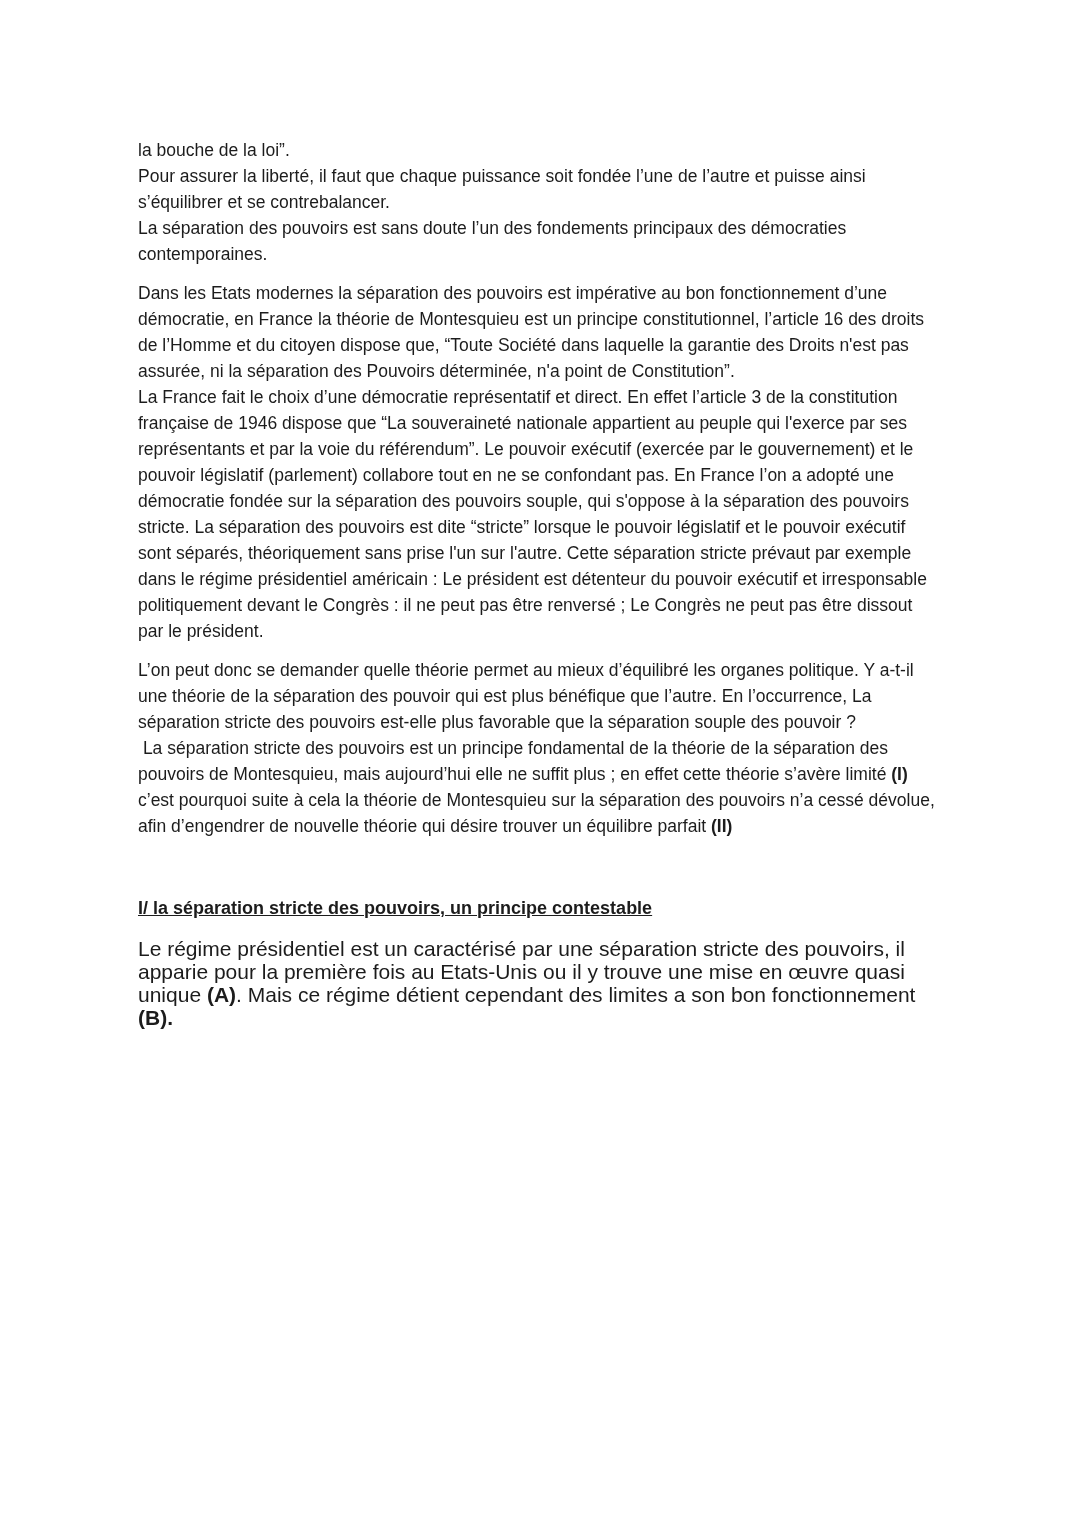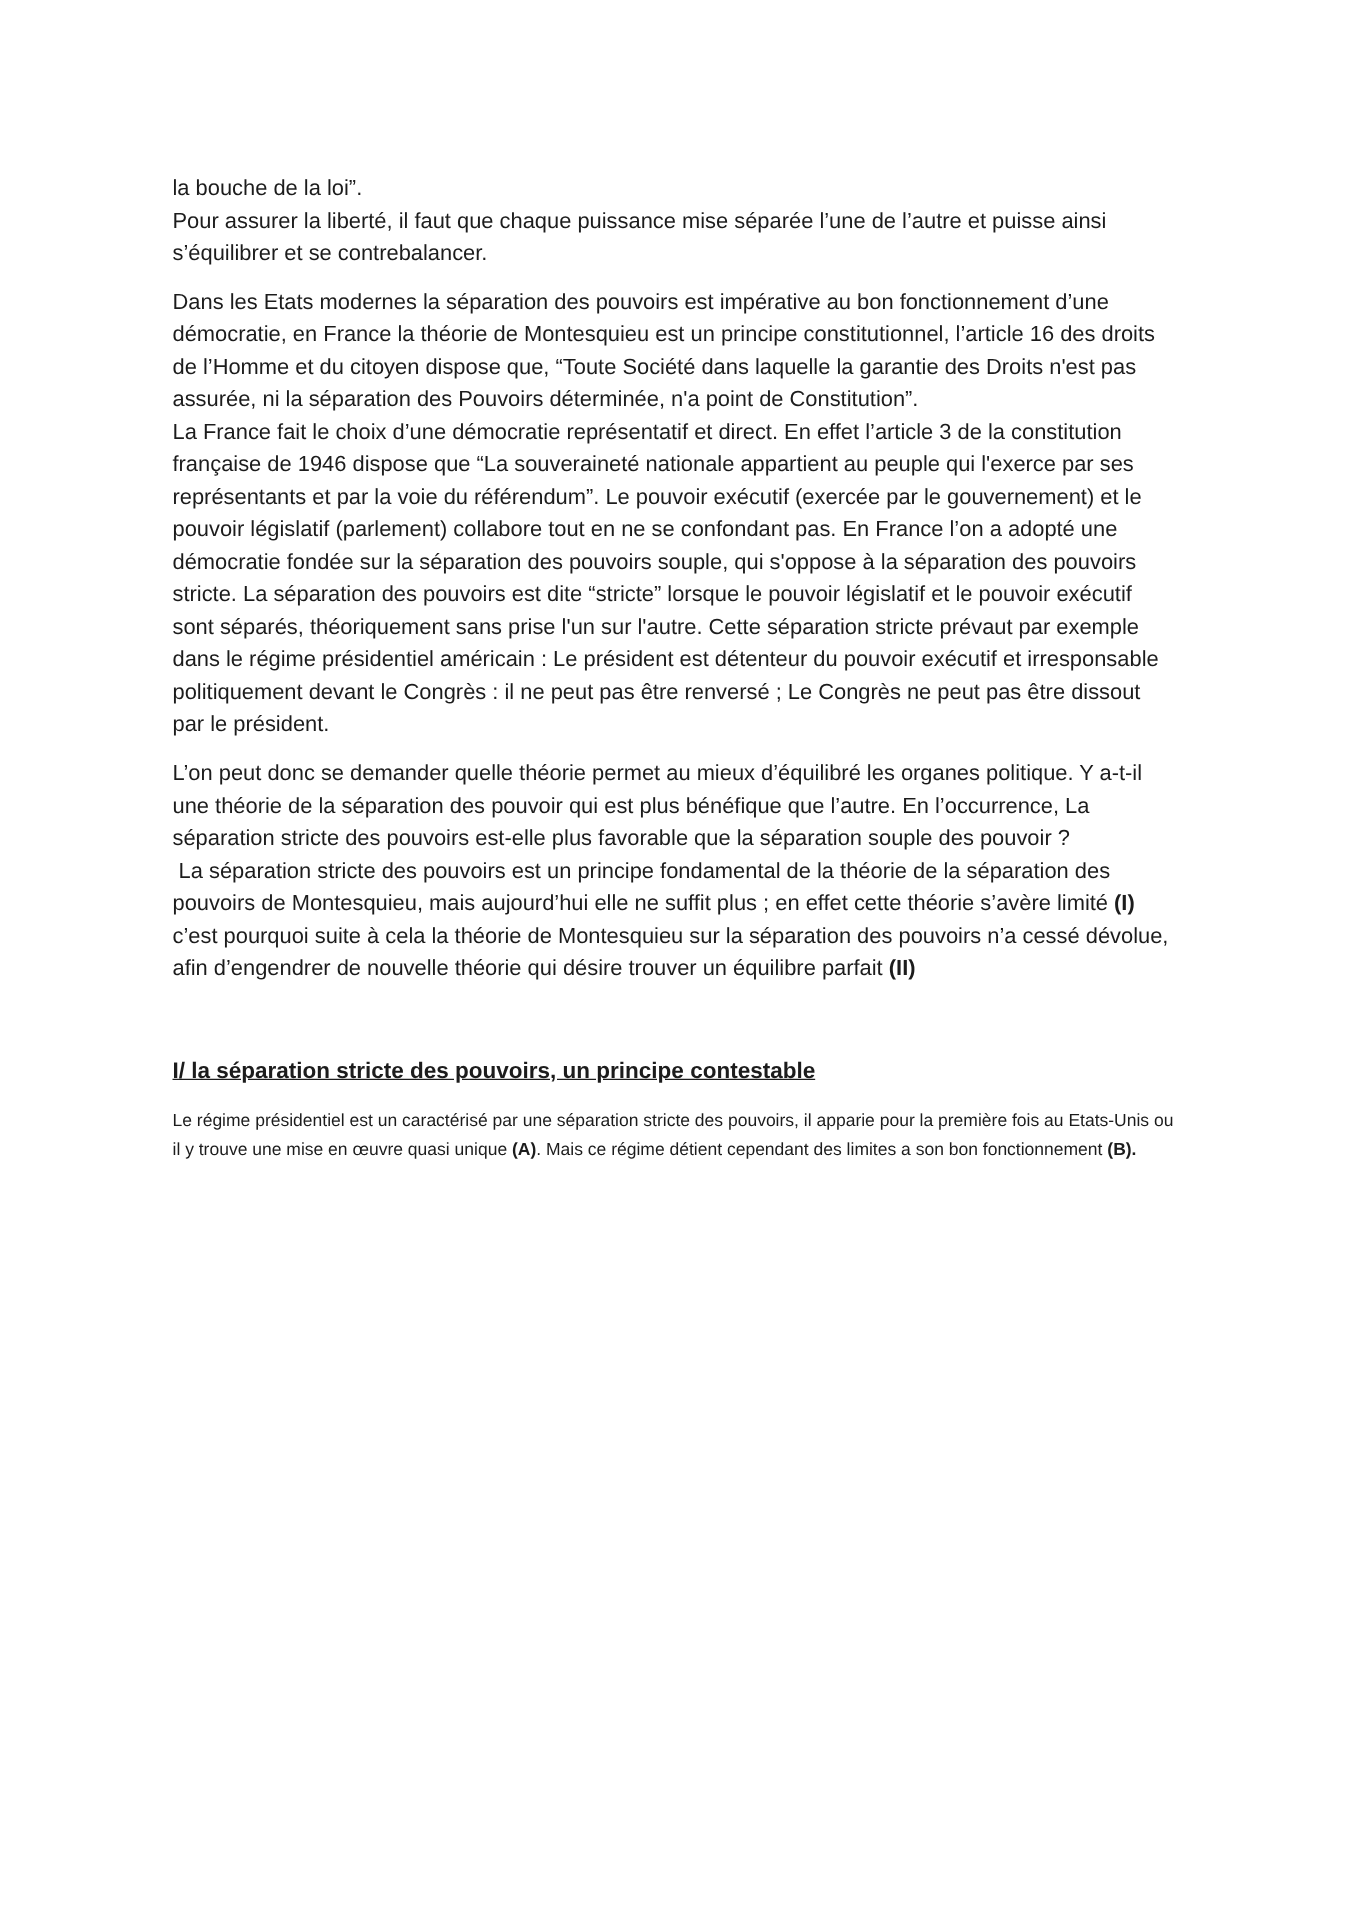--- a/index.html
+++ b/index.html
@@ -17,21 +17,21 @@
   .content {
     padding: 137px 130px 0 130px;
   }
   .block {
     margin: 0 0 13px 0;
     font-size: 17.5px;
     line-height: 26px;
     font-weight: normal;
   }
   .block.small {
-    font-size: 14px;
+    font-size: 21px;
     line-height: 23px;
     margin-bottom: 15px;
   }
   .block.heading {
     font-size: 18px;
     font-weight: bold;
     margin-bottom: 16px;
   }
   .block.heading .line span { text-decoration: underline; }
   .block.space-before { margin-top: 56px; }
@@ -39,21 +39,22 @@
   .bold { font-weight: bold; }
   .underline { text-decoration: underline; text-align: right; }
 </style>
 </head>
 <body>
 
 <main class="page">
   <section class="content">
       <div class="block paragraph">
         <div class="line"><span>la bouche de la loi”.</span></div>
-        <div class="line"><span>Pour assurer la liberté, il faut que chaque puissance mise séparée l’une de l’autre et puisse ainsi s’équilibrer et se contrebalancer.</span></div>
+        <div class="line"><span>Pour assurer la liberté, il faut que chaque puissance soit fondée l’une de l’autre et puisse ainsi s’équilibrer et se contrebalancer.</span></div>
+        <div class="line"><span>La séparation des pouvoirs est sans doute l’un des fondements principaux des démocraties contemporaines.</span></div>
       </div>
       <div class="block paragraph">
         <div class="line"><span>Dans les Etats modernes la séparation des pouvoirs est impérative au bon fonctionnement d’une démocratie, en France la théorie de Montesquieu est un principe constitutionnel, l’article 16 des droits de l’Homme et du citoyen dispose que, “Toute Société dans laquelle la garantie des Droits n'est pas assurée, ni la séparation des Pouvoirs déterminée, n'a point de Constitution”.</span></div>
         <div class="line"><span>La France fait le choix d’une démocratie représentatif et direct. En effet l’article 3 de la constitution française de 1946 dispose que “La souveraineté nationale appartient au peuple qui l'exerce par ses représentants et par la voie du référendum”. Le pouvoir exécutif (exercée par le gouvernement) et le pouvoir législatif (parlement) collabore tout en ne se confondant pas. En France l’on a adopté une démocratie fondée sur la séparation des pouvoirs souple, qui s'oppose à la séparation des pouvoirs stricte. La séparation des pouvoirs est dite “stricte” lorsque le pouvoir législatif et le pouvoir exécutif sont séparés, théoriquement sans prise l'un sur l'autre. Cette séparation stricte prévaut par exemple dans le régime présidentiel américain : Le président est détenteur du pouvoir exécutif et irresponsable politiquement devant le Congrès : il ne peut pas être renversé ; Le Congrès ne peut pas être dissout par le président.</span></div>
       </div>
       <div class="block paragraph">
         <div class="line"><span>L’on peut donc se demander quelle théorie permet au mieux d’équilibré les organes politique. Y a-t-il une théorie de la séparation des pouvoir qui est plus bénéfique que l’autre. En l’occurrence, La séparation stricte des pouvoirs est-elle plus favorable que la séparation souple des pouvoir ?</span></div>
         <div class="line"><span> La séparation stricte des pouvoirs est un principe fondamental de la théorie de la séparation des pouvoirs de Montesquieu, mais aujourd’hui elle ne suffit plus ; en effet cette théorie s’avère limité </span><span class="bold">(I)</span><span> c’est pourquoi suite à cela la théorie de Montesquieu sur la séparation des pouvoirs n’a cessé dévolue, afin d’engendrer de nouvelle théorie qui désire trouver un équilibre parfait </span><span class="bold">(II)</span></div>
       </div>
       <div class="block heading space-before">

